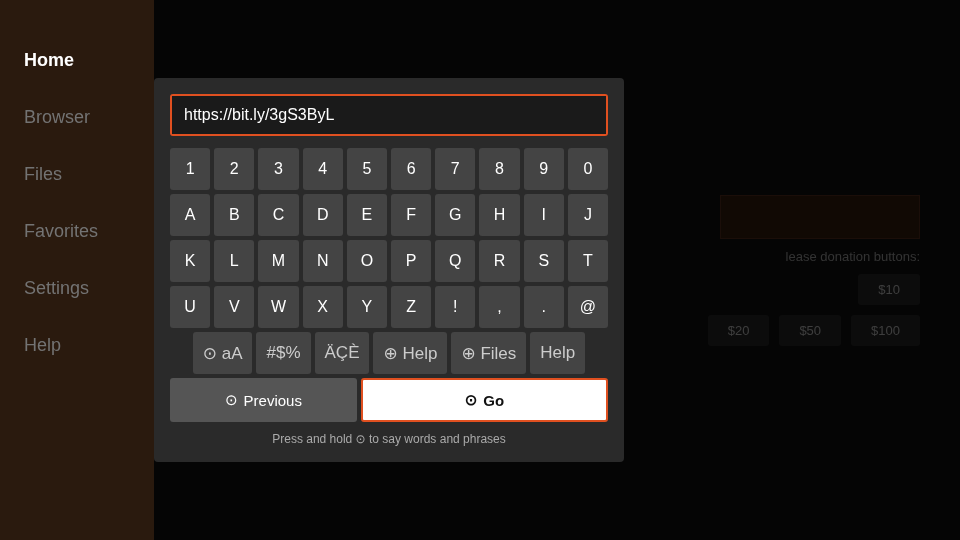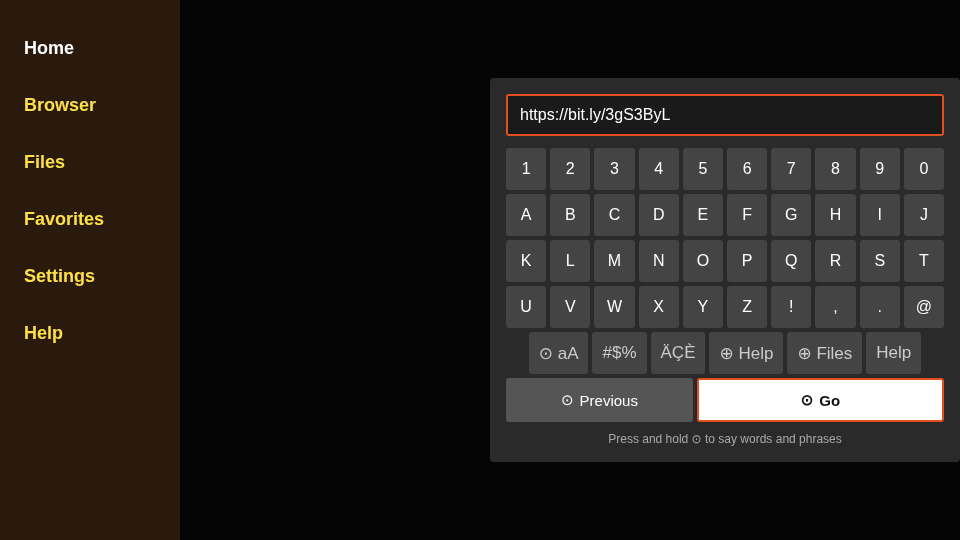--- a/index.html
+++ b/index.html
@@ -7,34 +7,33 @@
       width: 960px;
       height: 540px;
       background: #1a1a1a;
       font-family: Arial, sans-serif;
       overflow: hidden;
       display: flex;
     }
 
     
     .sidebar {
-      width: 180px;
+      width: 154px;
       height: 540px;
       background: #2a1a0e;
       display: flex;
       flex-direction: column;
-      padding-top: 20px;
+      padding-top: 32px;
       flex-shrink: 0;
     }
     .sidebar-item {
       padding: 18px 24px;
-      color: #fde047;
+      color: #737373;
       font-size: 18px;
       cursor: pointer;
-      font-weight: bold;
     }
     .sidebar-item.active {
       color: #fff;
       font-weight: bold;
     }
 
     
     .main {
       flex: 1;
       position: relative;
@@ -73,21 +72,21 @@
       border-radius: 3px;
     }
 
     
     .dialog-overlay {
       position: absolute;
       top: 0; left: 0; right: 0; bottom: 0;
       background: rgba(0,0,0,0.7);
       display: flex;
       align-items: center;
-      justify-content: flex-end;
+      justify-content: flex-start;
     }
 
     .dialog {
       background: #2a2a2a;
       border-radius: 4px;
       padding: 16px;
       width: 470px;
     }
 
     

